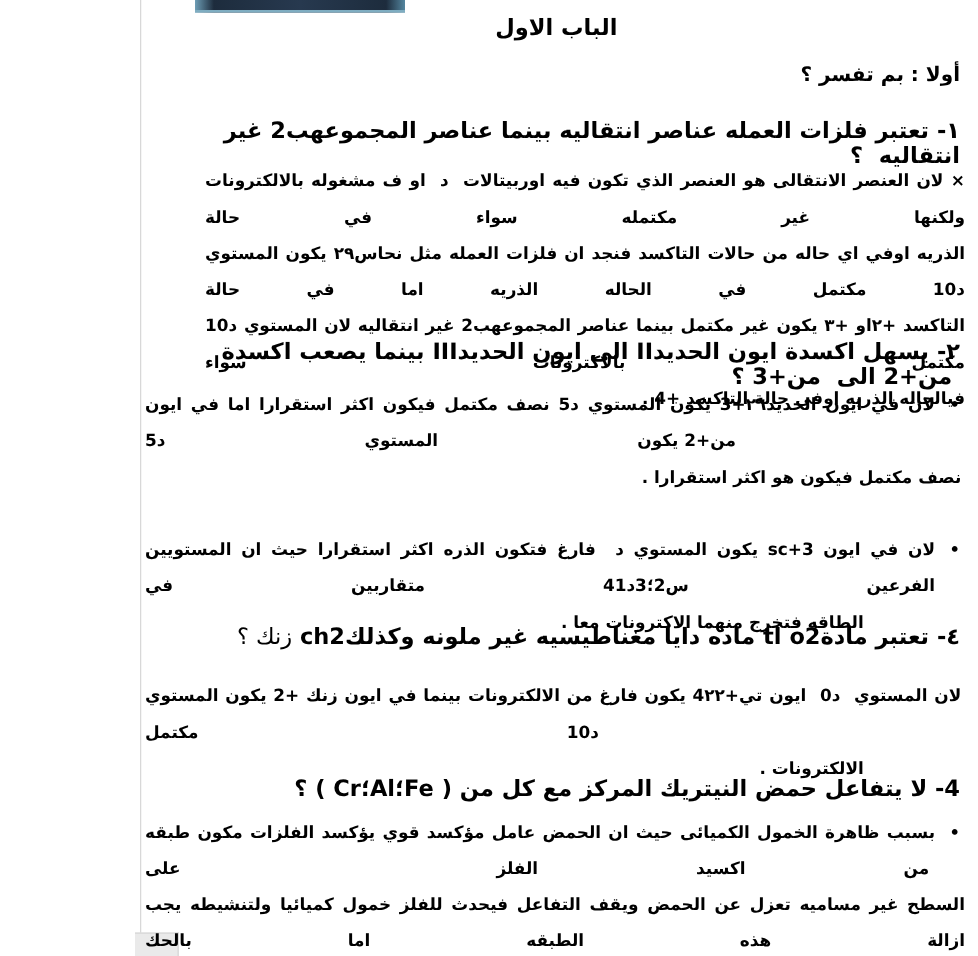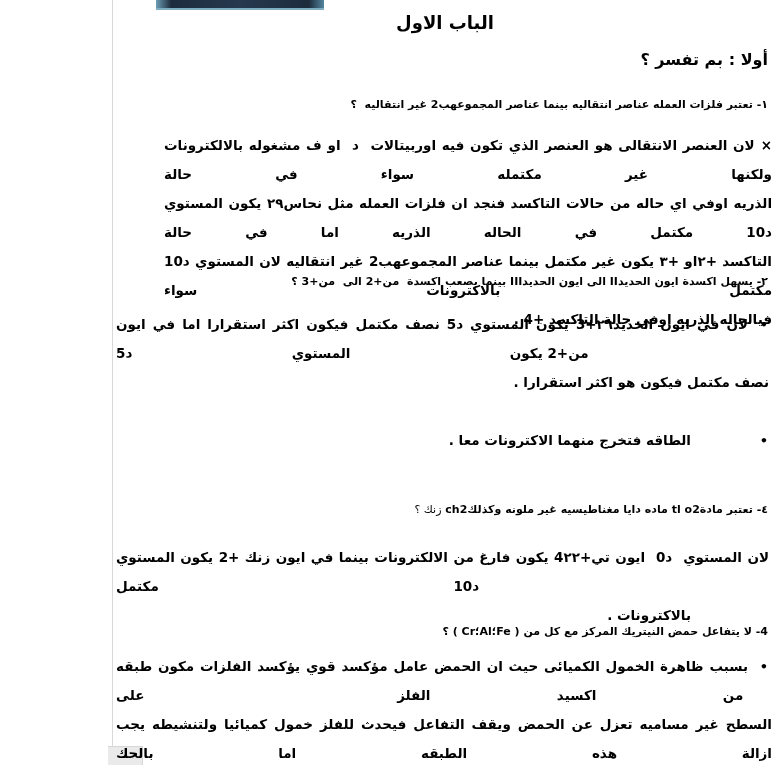--- a/index.html
+++ b/index.html
@@ -23,21 +23,21 @@
   .title{
     position:absolute;top:12px;left:0;right:0;
     text-align:center;font-size:18px;font-weight:bold;letter-spacing:0.5px;
   }
   .section-heading{
     position:absolute;top:50px;right:14px;left:10px;
     text-align:right;font-size:16px;font-weight:bold;
   }
   .q-header{
     position:absolute;right:14px;left:10px;
-    text-align:right;font-size:11px;font-weight:bold;line-height:20px;
+    text-align:right;font-size:18px;font-weight:bold;line-height:20px;
   }
   .thin{font-weight:400;font-family:"DejaVu Sans","Liberation Sans",sans-serif;}
   .ans{
     position:absolute;right:10px;left:8px;
     font-size:13.5px;font-weight:bold;line-height:29px;text-align:right;
   }
   .line{position:relative;}
   .fill{text-align:justify;text-align-last:justify;}
   .hang{padding-right:24px;}
   .bullet{position:absolute;right:4px;top:0;font-size:13px;}
@@ -70,31 +70,31 @@
     <div class="line">فيالحاله الذريه اوفي حالة التاكسد +4 .</div>
   </div>
 
   <div id="q2h" class="q-header">٢- يسهل اكسدة ايون الحديدII الى ايون الحديدIII بينما يصعب اكسدة &nbsp;من+2 الى &nbsp;من+3 ؟</div>
   <div id="a2" class="ans">
     <div class="line fill hang"><span class="bullet">•</span><span>لان في ايون الحديد٢٦+3 يكون المستوي د5 نصف مكتمل فيكون اكثر استقرارا اما في ايون &nbsp;من+2 يكون المستوي د5</span></div>
     <div class="line ind-sm">نصف مكتمل فيكون هو اكثر استقرارا .</div>
   </div>
 
   <div id="a3" class="ans">
-    <div class="line fill hang"><span class="bullet">•</span></div>
+    <div class="line fill hang"><span class="bullet">•</span><span>لان في ايون sc+3 يكون المستوي د &nbsp;فارغ فتكون الذره اكثر استقرارا حيث ان المستويين الفرعين س2؛3د41 متقاربين في</span></div>
     <div class="line ind-md">الطاقه فتخرج منهما الاكترونات معا .</div>
   </div>
 
   <div id="q4h" class="q-header">
     <span>٤- تعتبر مادةtl o2 ماده دايا مغناطيسيه غير ملونه وكذلكch2</span>
     <span class="thin">زنك ؟</span>
   </div>
   <div id="a4" class="ans">
     <div class="line fill ind-sm">لان المستوي &nbsp;د0 &nbsp;ايون تي+4٢٢ يكون فارغ من الالكترونات بينما في ايون زنك +2 يكون المستوي &nbsp;د10 &nbsp;مكتمل</div>
-    <div class="line ind-md">بالاكترونات .</div>
+    <div class="line ind-md">الالكترونات .</div>
   </div>
 
   <div id="q5h" class="q-header">4- لا يتفاعل حمض النيتريك المركز مع كل من ( Fe؛Al؛Cr ) ؟</div>
   <div id="a5" class="ans">
     <div class="line fill hang"><span class="bullet">•</span><span>بسبب ظاهرة الخمول الكميائى حيث ان الحمض عامل مؤكسد قوي يؤكسد الفلزات مكون طبقه &nbsp;من اكسيد الفلز &nbsp;على</span></div>
     <div class="line fill">السطح غير مساميه تعزل عن الحمض ويقف التفاعل فيحدث للفلز خمول كميائيا ولتنشيطه يجب ازالة هذه الطبقه اما بالحك</div>
 
   </div>
 
 </div>

